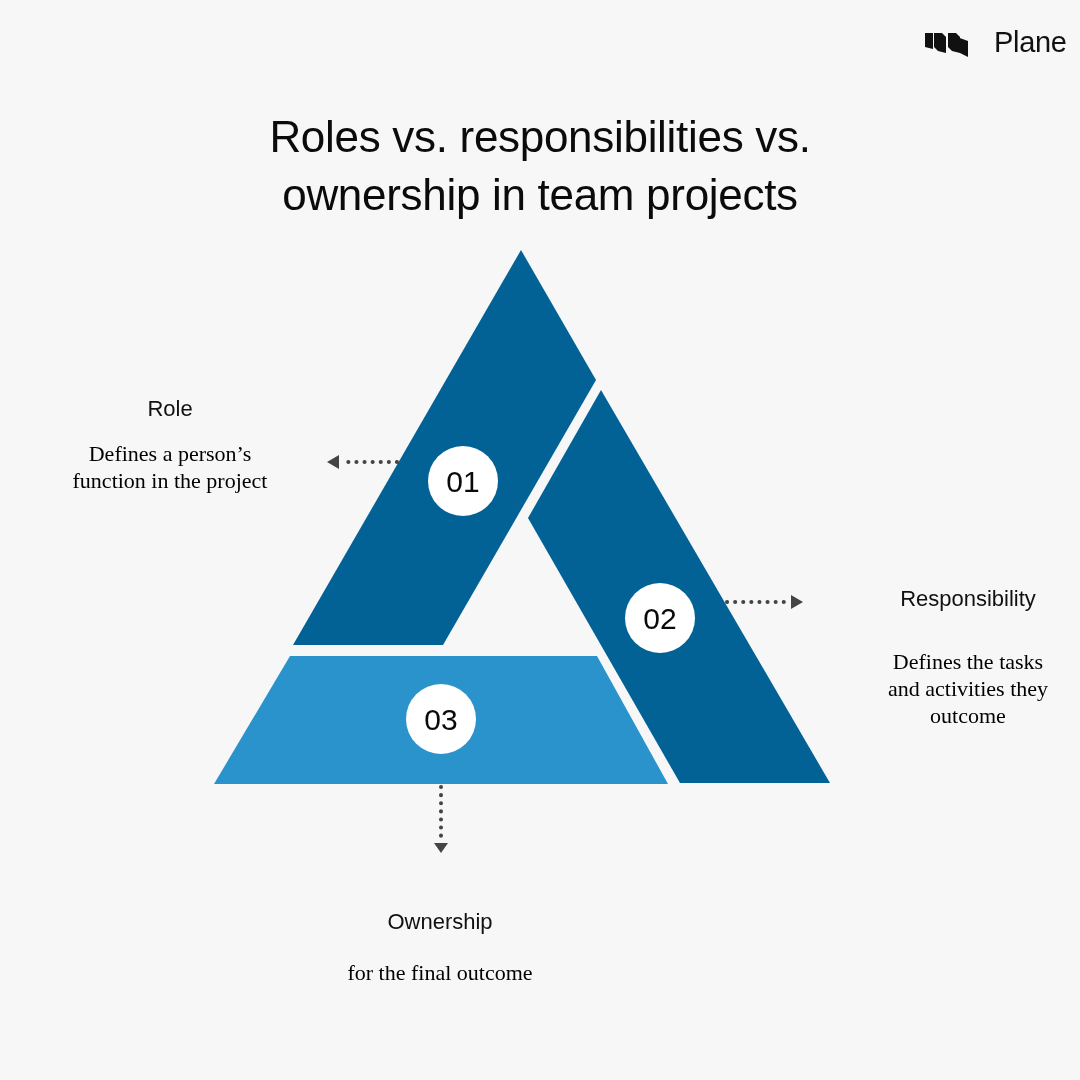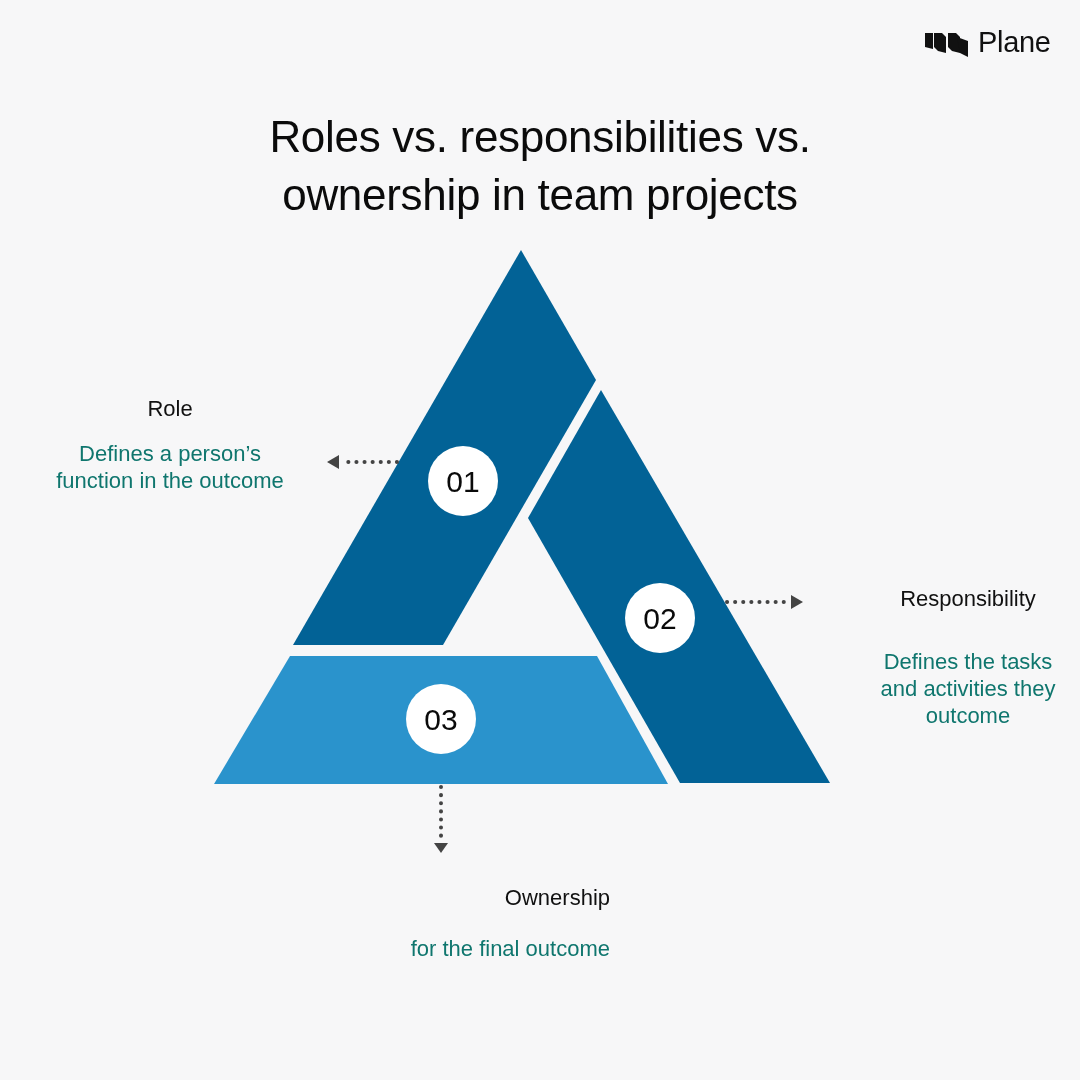--- a/index.html
+++ b/index.html
@@ -14,21 +14,21 @@
       overflow: hidden;
       font-family: "Liberation Sans", "DejaVu Sans", sans-serif;
       color: #111111;
     }
     .logo {
       position: absolute;
       top: 26px;
       left: 924px;
       display: flex;
       align-items: center;
-      gap: 8px;
+      gap: 24px;
     }
     .logo-text {
       font-size: 29px;
       font-weight: 400;
       letter-spacing: -0.3px;
       color: #111;
     }
     .title {
       position: absolute;
       top: 108px;
@@ -60,26 +60,27 @@
     }
     .label-title {
       font-size: 22px;
       line-height: 34px;
       color: #111;
       font-weight: 400;
     }
     .label-desc {
       font-size: 22px;
       line-height: 27px;
-      color: #0f766e;
+      color: #000000;
       margin-top: 14px;
+      font-family: Liberation Serif, serif;
     }
     .role-block { left: 30px; top: 392px; width: 280px; }
     .resp-block { left: 853px; top: 582px; width: 230px; }
-    .own-block  { left: 270px; top: 881px; width: 340px; text-align: right; }
+    .own-block  { left: 270px; top: 905px; width: 340px; }
     .resp-block .label-desc { margin-top: 32px; }
     .own-block .label-desc  { margin-top: 20px; }
   </style>
 </head>
 <body>
 
 <div class="logo">
   <svg width="46" height="28" viewBox="0 0 46 28">
     <polygon points="1,4 9,4 9,20 1,18" fill="#111"></polygon>
     <polygon points="10,4 18,4 22,8 22,24 14,22 10,18" fill="#111"></polygon>
@@ -129,21 +130,21 @@
   <g>
     <line x1="441" y1="787" x2="441" y2="836" stroke="#444" stroke-width="4" stroke-linecap="round" stroke-dasharray="0.1 8"></line>
     <polygon points="441,853 434,843 448,843" fill="#444"></polygon>
   </g>
 </svg>
 
 <div class="label-block role-block">
   <div class="label-title">Role</div>
   <div class="label-desc">
     <div>Defines a person’s</div>
-    <div>function in the outcome</div>
+    <div>function in the project</div>
   </div>
 </div>
 
 <div class="label-block resp-block">
   <div class="label-title">Responsibility</div>
   <div class="label-desc">
     <div>Defines the tasks</div>
     <div>and activities they</div>
     <div>outcome</div>
   </div>

